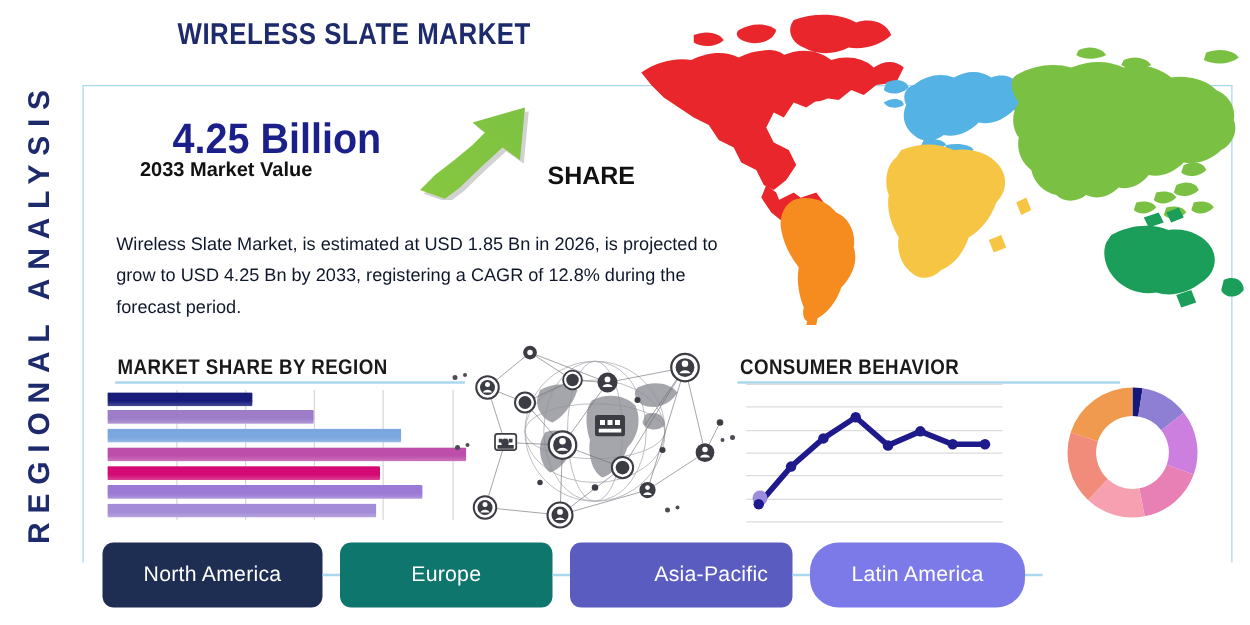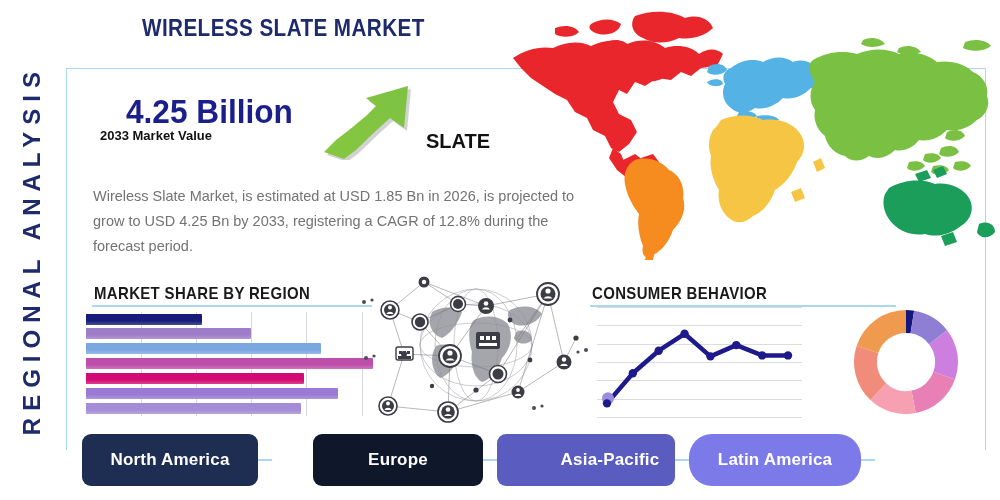--- a/index.html
+++ b/index.html
@@ -47,30 +47,30 @@
     position:absolute;
     left:66px; top:68px;
     width:920px; height:382px;
     border:1.5px solid #a9d8ef;
     border-bottom:none;
     background:transparent;
     pointer-events:none;
   }
 
   
-  .kpi-row { position:absolute; left:96px; top:92px; width:420px; height:62px; }
+  .kpi-row { position:absolute; left:108px; top:92px; width:420px; height:62px; }
   .kpi-value {
     position:absolute; left:30px; top:0;
     font-size:34px; font-weight:700; color:#1b1f8a;
     transform:scaleX(0.93); transform-origin:left center;
     white-space:nowrap;
   }
   .kpi-label {
     position:absolute; left:4px; top:36px;
-    font-size:13px; font-weight:700; color:#111111;
+    font-size:16px; font-weight:700; color:#111111;
     white-space:nowrap;
   }
   .cagr-value {
     position:absolute; left:310px; top:0;
     font-size:32px; font-weight:700; color:#1b1f8a;
     white-space:nowrap;
   }
   .cagr-label {
     position:absolute; left:330px; top:38px;
     font-size:20px; font-weight:700; color:#111111;
@@ -78,21 +78,21 @@
   }
   .growth-arrow { position:absolute; left:226px; top:-10px; width:100px; height:78px; }
 
   
   .description {
     position:absolute;
     left:93px; top:184px;
     width:500px;
     font-size:14.5px;
     line-height:25px;
-    color:#737373;
+    color:#0f172a;
   }
 
   
   .world-map { position:absolute; left:495px; top:2px; width:505px; height:262px; }
 
   
   .sec-head {
     position:absolute;
     font-weight:700;
     font-size:17px;
@@ -125,21 +125,21 @@
   .line-grid { position:absolute; inset:0; }
   .line-grid i { position:absolute; left:0; right:0; height:1px; background:#dcdcdc; }
 
   
   .donut { position:absolute; left:852px; top:308px; width:108px; height:108px; }
 
   
   .regions {
     position:absolute; left:82px; top:440px;
     width:900px; height:40px;
-    display:flex; align-items:center;font-weight:bold;
+    display:flex; align-items:center;
   }
   .region-btn {
     height:52px;
     border-radius:9px;
     display:flex; align-items:center; justify-content:center;
     color:#ffffff;
     font-size:17px;
     letter-spacing:0.2px;
     white-space:nowrap;
   }
@@ -166,21 +166,21 @@
         <defs>
           <linearGradient id="gArw" x1="0" y1="1" x2="1" y2="0">
             <stop offset="0" stop-color="#87c740"></stop>
             <stop offset="1" stop-color="#7dc242"></stop>
           </linearGradient>
         </defs>
         <path d="M2 70 L14 58 Q30 46 44 34 L54 24 L44 16 L86 4 L82 46 L68 36 Q50 52 34 68 L22 77 Z" fill="#6b6b6b" opacity="0.30" transform="translate(3,3)"></path>
         <path d="M2 70 L14 58 Q30 46 44 34 L54 24 L44 16 L86 4 L82 46 L68 36 Q50 52 34 68 L22 77 Z" fill="url(#gArw)"></path>
       </svg>
     </div>
-    <div class="cagr-label">SLATE</div>
+    <div class="cagr-label">SHARE</div>
   </div>
 
   <div class="description">Wireless Slate Market, is estimated at USD 1.85 Bn in 2026, is projected to grow to USD 4.25 Bn by 2033, registering a CAGR of 12.8% during the forecast period.</div>
 
   <div class="world-map">
     <svg viewBox="0 0 505 262" width="505" height="262">
 
       <g fill="#e8262b">
         <path d="M18 56 C30 48 44 44 58 46 C70 40 84 38 96 44 C108 38 122 36 132 42
                  C146 36 160 38 170 46 C182 42 196 44 204 52 C212 46 222 46 228 52
@@ -456,21 +456,21 @@
         <path d="M 102.92579998561973 71.61437185275514 A 52 52 0 0 1 63.74382835845768 105.07893703789182 L 59.4565438807363 82.60420474121942 A 29.120000000000005 29.120000000000005 0 0 0 81.39844799194705 63.86404823754289 Z" fill="#e87fb5"></path>
         <path d="M 63.74382835845768 105.07893703789182 A 52 52 0 0 1 18.403550491708202 91.90636862591342 L 34.06598827535659 75.22756643051152 A 29.120000000000005 29.120000000000005 0 0 0 59.4565438807363 82.60420474121942 Z" fill="#f6a0b2"></path>
         <path d="M 18.403550491708202 91.90636862591342 A 52 52 0 0 1 4.545061152652018 37.93111629250272 L 26.305234245485124 45.001425123801525 A 29.120000000000005 29.120000000000005 0 0 0 34.06598827535659 75.22756643051152 Z" fill="#f28c7a"></path>
         <path d="M 4.545061152652018 37.93111629250272 A 52 52 0 0 1 53.99999999999999 2 L 53.99999999999999 24.879999999999995 A 29.120000000000005 29.120000000000005 0 0 0 26.305234245485124 45.001425123801525 Z" fill="#ef9a4e"></path>
       </svg>
   </div>
 
   <div class="regions" id="regions">
       <div class="region-btn" style="background: rgb(30, 45, 82); width: 176px;">North America</div>
       <div class="region-link"></div>
-      <div class="region-btn" style="background: #0f172a; width: 170px; margin-left: 41px;">Europe</div>
+      <div class="region-btn" style="background: #0f766e; width: 170px;">Europe</div>
       <div class="region-link"></div>
       <div class="region-btn" style="background: rgb(90, 92, 191); width: 178px; padding-left: 48px;">Asia-Pacific</div>
       <div class="region-link"></div>
       <div class="region-btn" style="background: rgb(123, 122, 232); width: 172px; border-radius: 23px;">Latin America</div>
       <div class="region-link"></div>
     </div>
 
 </div>
 
 </body></html>

